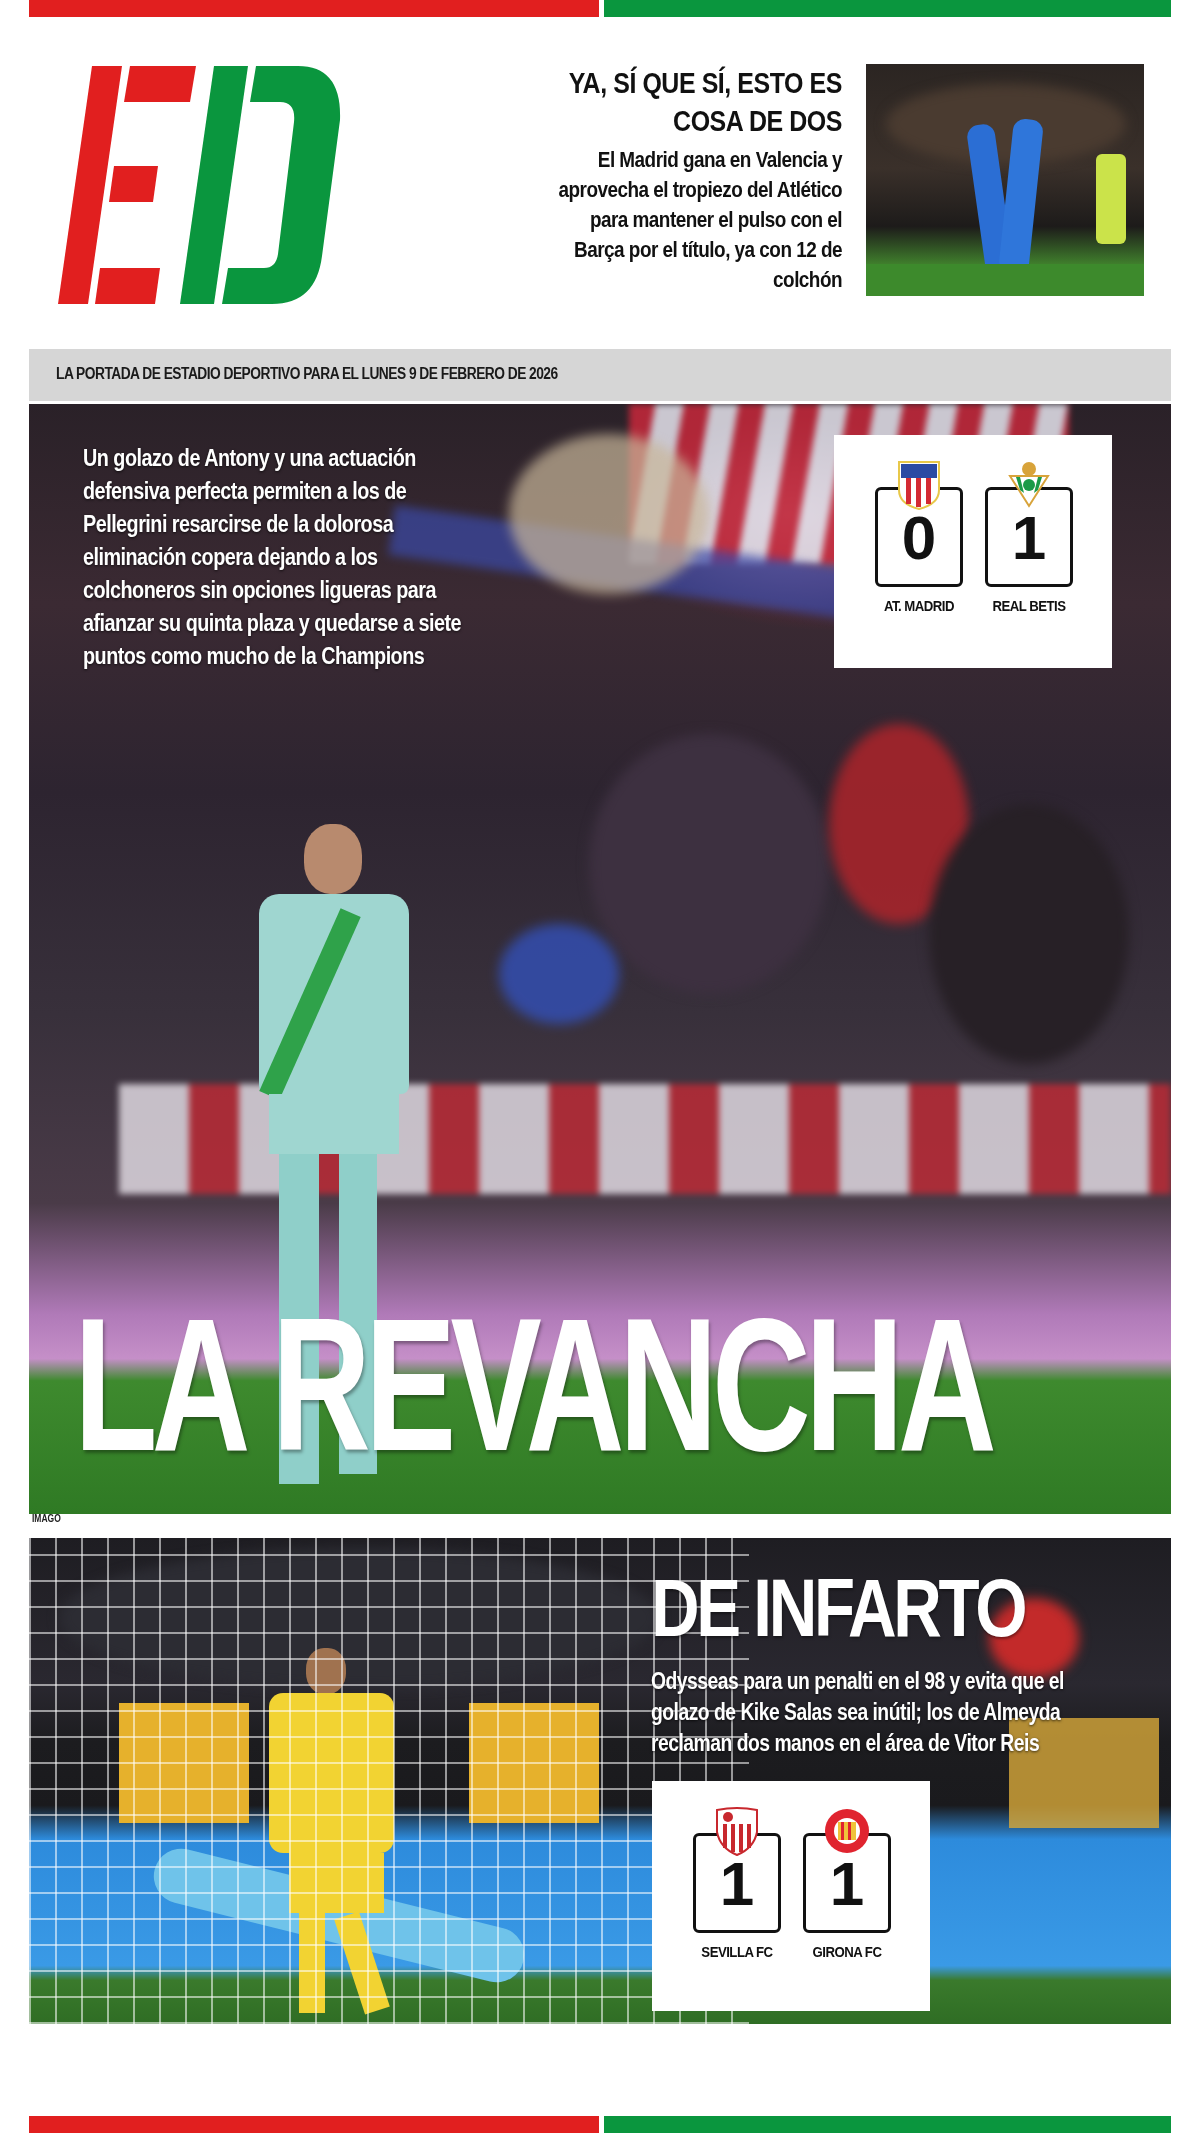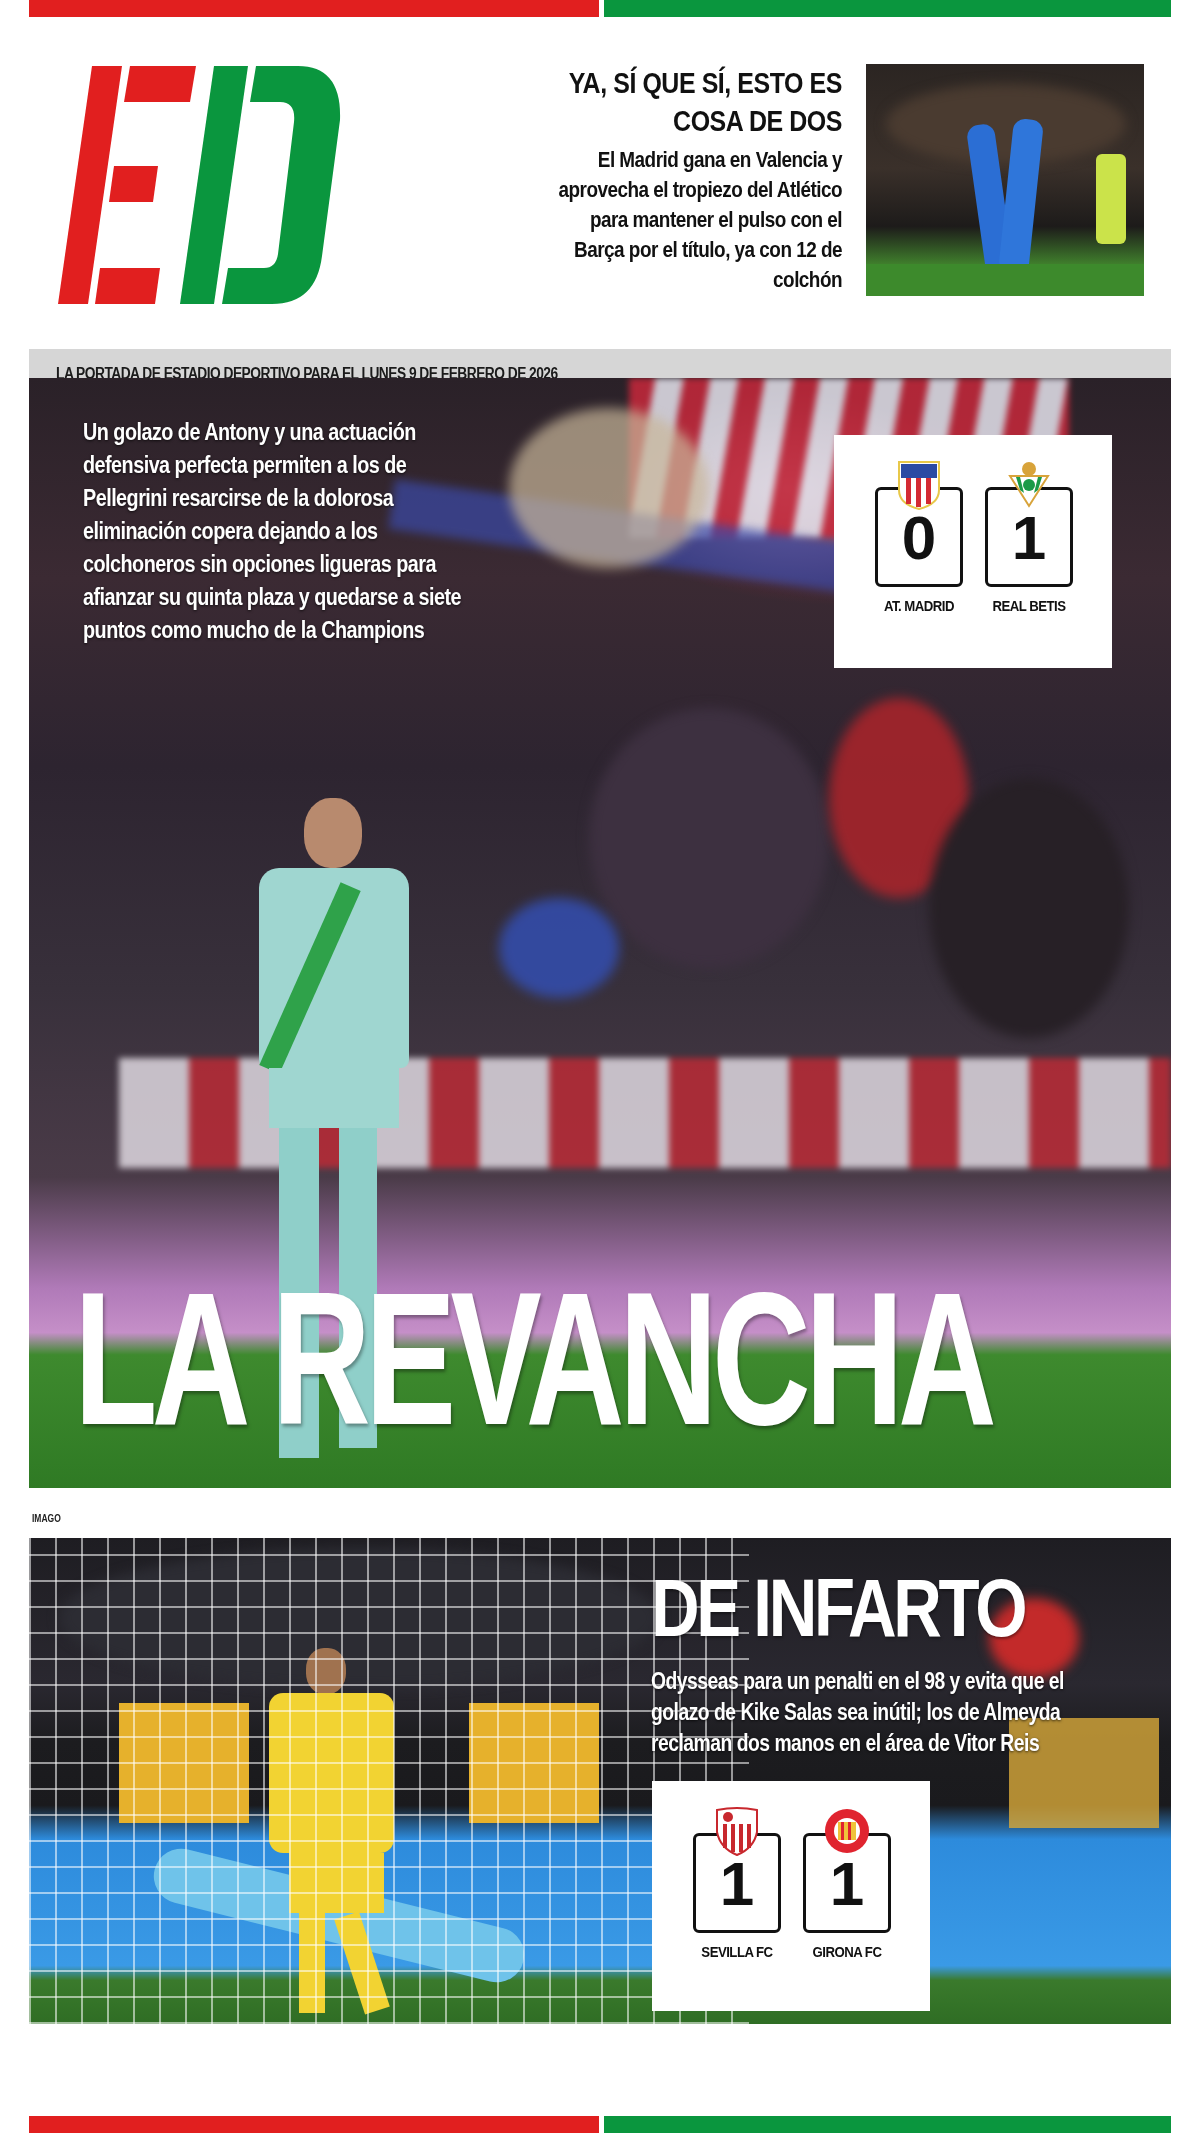--- a/index.html
+++ b/index.html
@@ -34,21 +34,21 @@
     .date-bar {
       position: absolute; left: 29px; top: 349px; width: 1142px; height: 52px; background: #d6d6d6;
     }
     .date-text {
       position: absolute; left: 27px; top: 16px; font-weight: 700; font-size: 16px; color: #1a1a1a;
       letter-spacing: -0.6px; transform: scaleX(0.86); transform-origin: left top; white-space: nowrap;
     }
 
     
     .main-photo {
-      position: absolute; left: 29px; top: 378px; width: 1142px; height: 1110px; overflow: hidden;
+      position: absolute; left: 29px; top: 404px; width: 1142px; height: 1110px; overflow: hidden;
       background:
         radial-gradient(ellipse 240px 140px at 760px 110px, rgba(220,220,235,0.55), transparent 70%),
         radial-gradient(ellipse 320px 130px at 820px 130px, rgba(200,40,60,0.55), transparent 75%),
         linear-gradient(180deg, #2a2128 0%, #3b2a33 18%, #2d2430 35%, #38303b 55%, #4a3b48 72%, #b07ab8 82%, #c58fc8 86%, #3e8a2e 88%, #2f7a24 100%);
       padding-left: 27px;
     }
     .crowd-blob { position: absolute; border-radius: 50%; filter: blur(6px); }
     .main-summary {
       position: absolute; left: 54px; top: 38px; width: 470px;
       color: #fff; font-weight: 700; font-size: 23px; line-height: 33px; letter-spacing: -0.6px;

